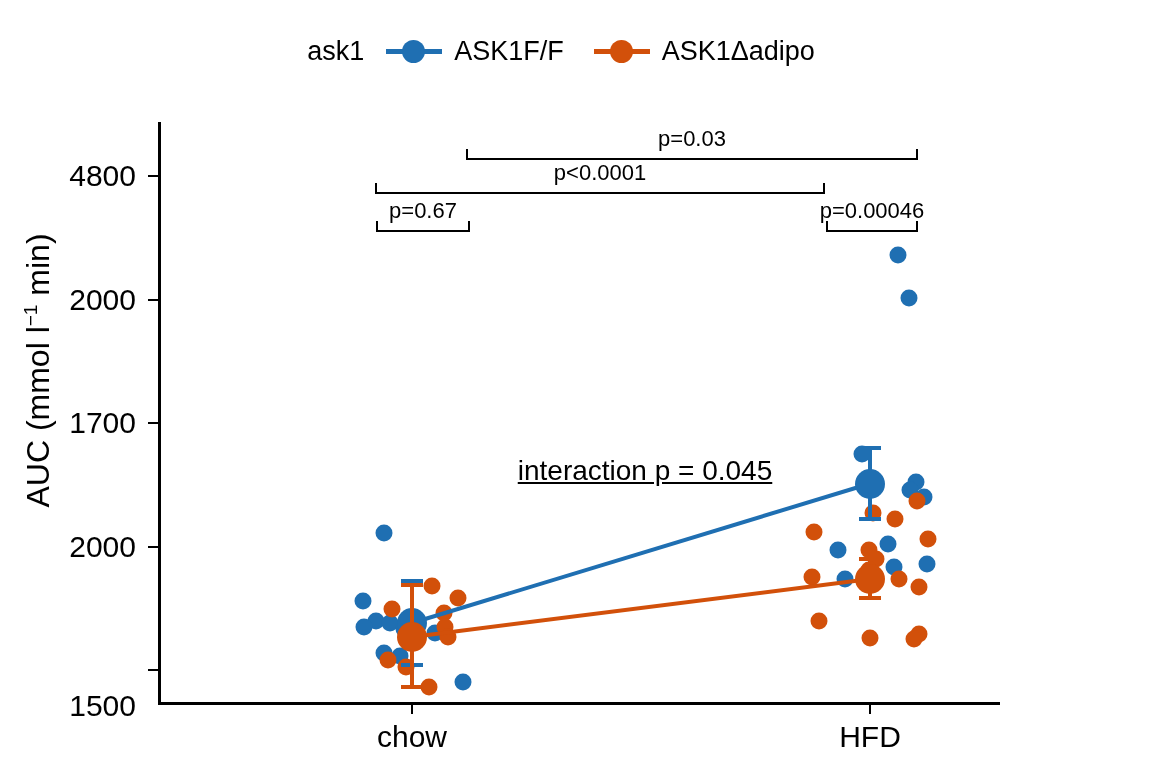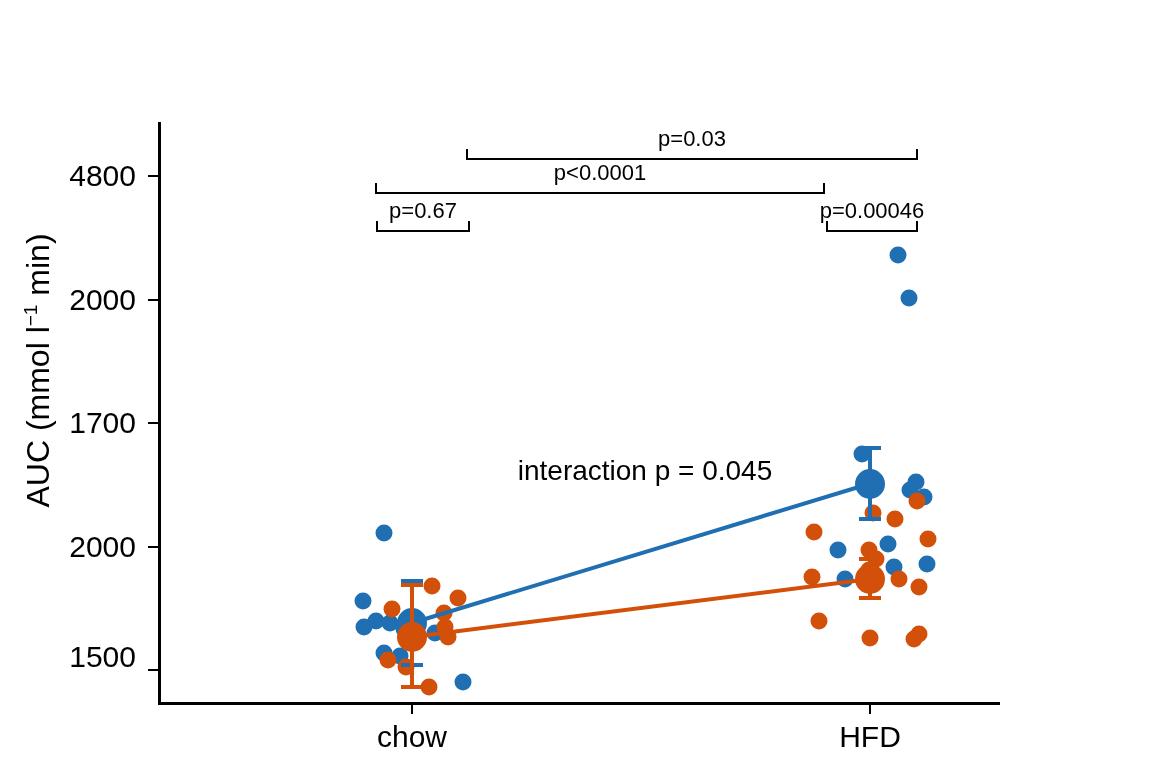--- a/index.html
+++ b/index.html
@@ -36,30 +36,47 @@
   .brk-label{position:absolute;font-size:22px;color:#000;white-space:nowrap;
              transform:translateX(-50%);}
   .annot{position:absolute;font-size:28px;color:#000;white-space:nowrap;
          transform:translateX(-50%);}
 </style>
 </head>
 <body>
 
 <div id="root">
 
+  <div class="legend">
+    <span class="legend-title">ask1</span>
+    <div class="legend-item">
+      <span class="legend-key">
+        <span class="bar" style="background: rgb(31, 111, 178);"></span>
+        <span class="dot" style="background: rgb(31, 111, 178);"></span>
+      </span>
+      <span class="legend-label">ASK1F/F</span>
+    </div>
+    <div class="legend-item">
+      <span class="legend-key">
+        <span class="bar" style="background: rgb(210, 80, 10);"></span>
+        <span class="dot" style="background: rgb(210, 80, 10);"></span>
+      </span>
+      <span class="legend-label">ASK1Δadipo</span>
+    </div>
+  </div>
 
   <div class="axis-ylabel">
     AUC (mmol l<sup>−1</sup> min)
   </div>
 
   <div id="plot-layer">
       <div class="spine-y" style="left: 158px; top: 122px; height: 583px;"></div>
       <div class="spine-x" style="left: 158px; top: 702px; width: 842px;"></div>
       <div class="ytick-mark" style="left: 148px; top: 668.915px;"></div>
-      <div class="ytick-label" style="top: 657px; left: 0px; width: 136px;">1500</div>
+      <div class="ytick-label" style="top: 706px; left: 0px; width: 136px;">1500</div>
       <div class="ytick-mark" style="left: 148px; top: 545.511px;"></div>
       <div class="ytick-label" style="top: 546.511px; left: 0px; width: 136px;">2000</div>
       <div class="ytick-mark" style="left: 148px; top: 422.106px;"></div>
       <div class="ytick-label" style="top: 423.106px; left: 0px; width: 136px;">1700</div>
       <div class="ytick-mark" style="left: 148px; top: 298.702px;"></div>
       <div class="ytick-label" style="top: 299.702px; left: 0px; width: 136px;">2000</div>
       <div class="ytick-mark" style="left: 148px; top: 175.298px;"></div>
       <div class="ytick-label" style="top: 176.298px; left: 0px; width: 136px;">4800</div>
       <div class="xtick-mark" style="left: 411px; top: 705px;"></div>
       <div class="xtick-label" style="left: 412px; top: 720px;">chow</div>
@@ -138,16 +155,16 @@
       <div class="brk-tick" style="left: 823px; top: 183px; height: 10px;"></div>
       <div class="brk-label" style="left: 600px; top: 160px;">p&lt;0.0001</div>
       <div class="brk-line" style="left: 376px; top: 230px; width: 94px;"></div>
       <div class="brk-tick" style="left: 376px; top: 221px; height: 10px;"></div>
       <div class="brk-tick" style="left: 468px; top: 221px; height: 10px;"></div>
       <div class="brk-label" style="left: 423px; top: 198px;">p=0.67</div>
       <div class="brk-line" style="left: 826px; top: 230px; width: 92px;"></div>
       <div class="brk-tick" style="left: 826px; top: 221px; height: 10px;"></div>
       <div class="brk-tick" style="left: 916px; top: 221px; height: 10px;"></div>
       <div class="brk-label" style="left: 872px; top: 198px;">p=0.00046</div>
-      <div class="annot" style="left: 645px; top: 455px;">interaction p = 0.045</div>
+      <div class="annot" style="left: 645px; top: 455px; text-decoration: underline;">interaction p = 0.045</div>
     </div>
 
 </div>
 
 </body></html>

